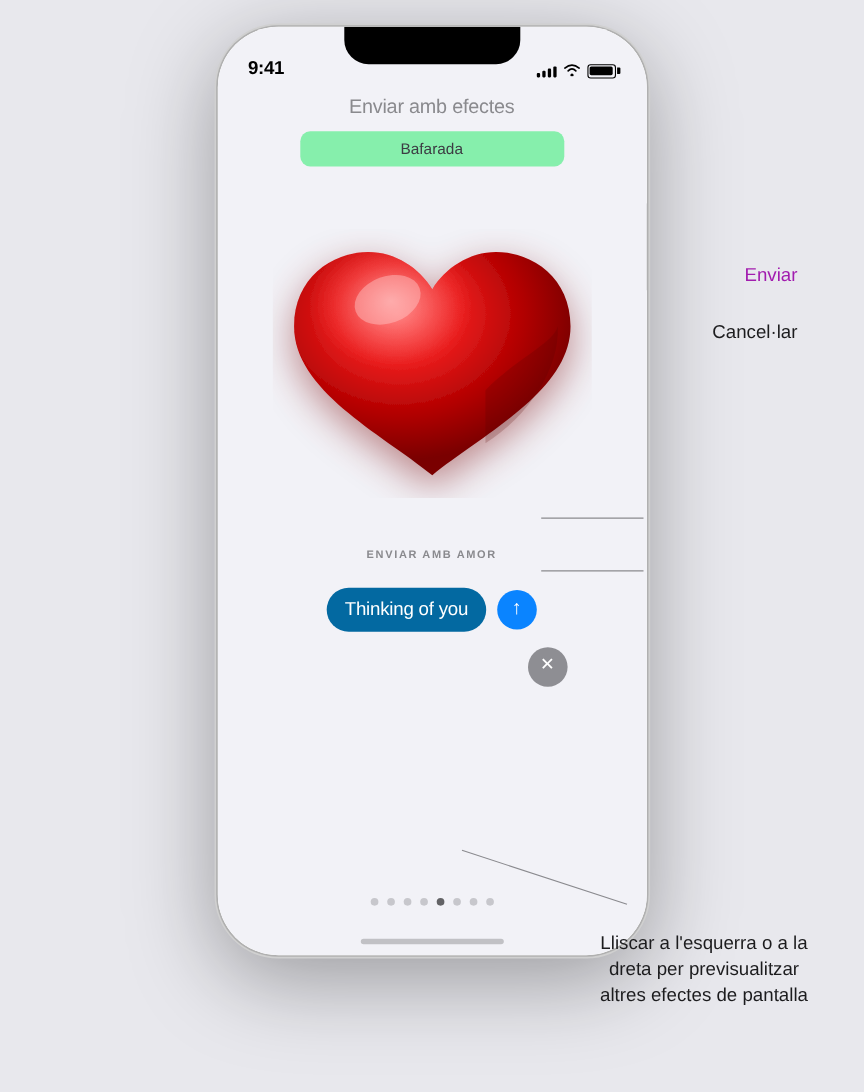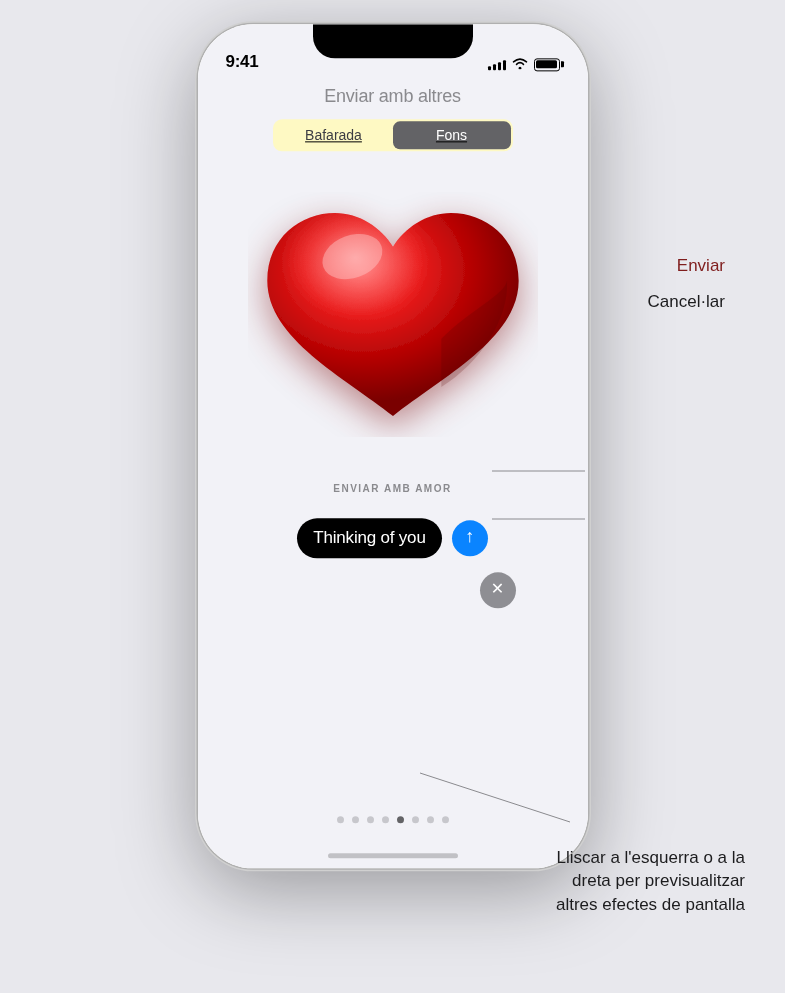--- a/index.html
+++ b/index.html
@@ -185,26 +185,25 @@
       font-size: 18px;
       font-weight: 400;
       color: #8a8a8e;
       margin-bottom: 12px;
       letter-spacing: -0.2px;
     }
 
     
     .tab-switcher {
       display: flex;
-      background: #fef9c3;
+      background: #86efac;
       border-radius: 9px;
       padding: 2px;
       width: 240px;
-      margin-bottom: 8px;
-      text-decoration: underline;
+      margin-bottom: 24px;
     }
     .tab {
       flex: 1;
       text-align: center;
       padding: 6px 0;
       border-radius: 7px;
       font-size: 14px;
       font-weight: 500;
       cursor: pointer;
       color: #3c3c43;
@@ -242,21 +241,21 @@
     }
 
     
     .bubble-row {
       display: flex;
       align-items: center;
       gap: 10px;
       margin-bottom: 14px;
     }
     .message-bubble {
-      background: #000000;
+      background: #0369a1;
       color: #fff;
       border-radius: 20px;
       padding: 10px 16px;
       font-size: 17px;
       font-weight: 400;
       letter-spacing: -0.2px;
     }
     .send-btn {
       width: 36px;
       height: 36px;
@@ -324,42 +323,42 @@
       background: #000;
       border-radius: 3px;
       margin: 0 auto 10px;
       opacity: 0.2;
       flex-shrink: 0;
     }
 
     
     .annotation-enviar {
       position: absolute;
-      top: 256px;
+      top: 240px;
       right: 60px;
       font-size: 17px;
-      color: #7f1d1d;
+      color: #a21caf;
       white-space: nowrap;
     }
     .annotation-cancelar {
       position: absolute;
       top: 292px;
       right: 60px;
       font-size: 17px;
       color: #1c1c1e;
       white-space: nowrap;
       text-align: center;
     }
     .annotation-lliscar {
       position: absolute;
       bottom: 76px;
       right: 40px;
       font-size: 17px;
       color: #1c1c1e;
-      text-align: right;
+      text-align: center;
       width: 210px;
       line-height: 1.4;
     }
 
     svg.lines {
       position: absolute;
       top: 0;
       left: 0;
       width: 785px;
       height: 993px;
@@ -397,25 +396,24 @@
             </svg>
           </span>
           <div class="battery-icon">
             <div class="battery-fill"></div>
           </div>
         </div>
       </div>
 
       <div class="main-content">
 
-        <div class="title">Enviar amb altres</div>
+        <div class="title">Enviar amb efectes</div>
 
         <div class="tab-switcher">
           <div class="tab">Bafarada</div>
-          <div class="tab active">Fons</div>
         </div>
 
         <div class="heart-container">
           <svg class="heart-svg" viewBox="0 0 300 280">
             <defs>
               <radialGradient id="heartGrad" cx="38%" cy="28%" r="65%">
                 <stop offset="0%" stop-color="#ff6060"></stop>
                 <stop offset="35%" stop-color="#e81c1c"></stop>
                 <stop offset="70%" stop-color="#b00000"></stop>
                 <stop offset="100%" stop-color="#7a0000"></stop>

